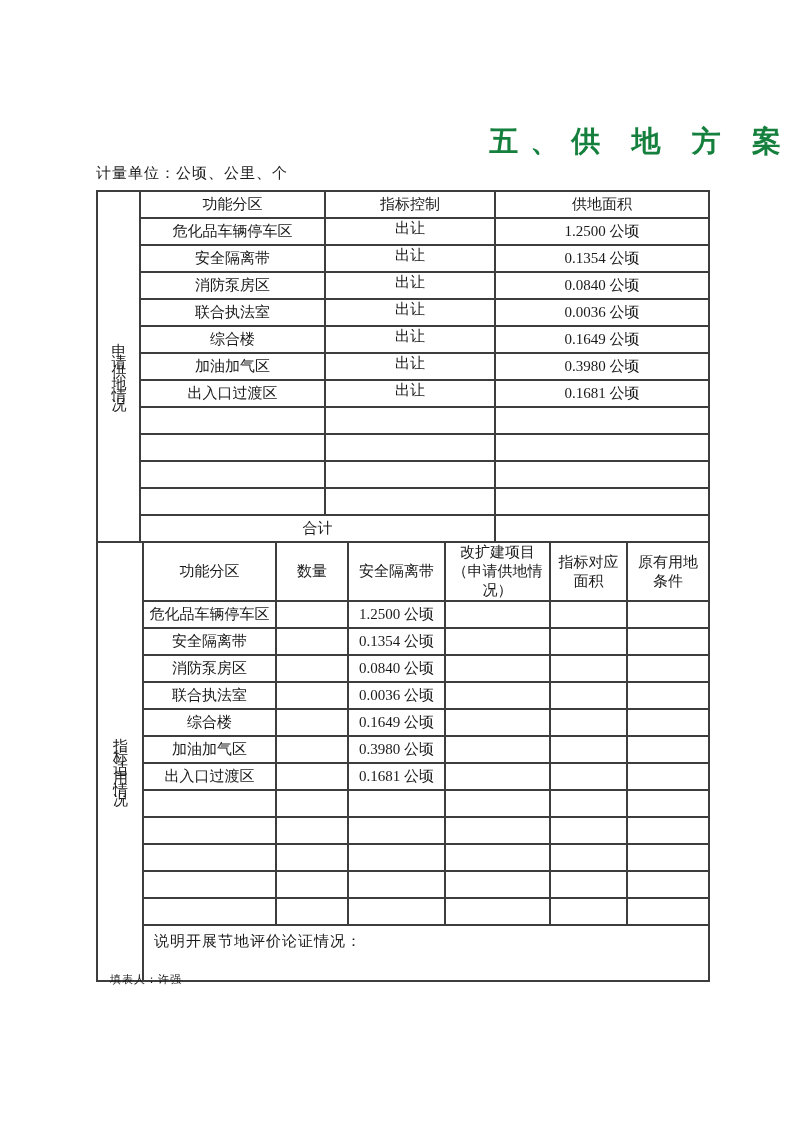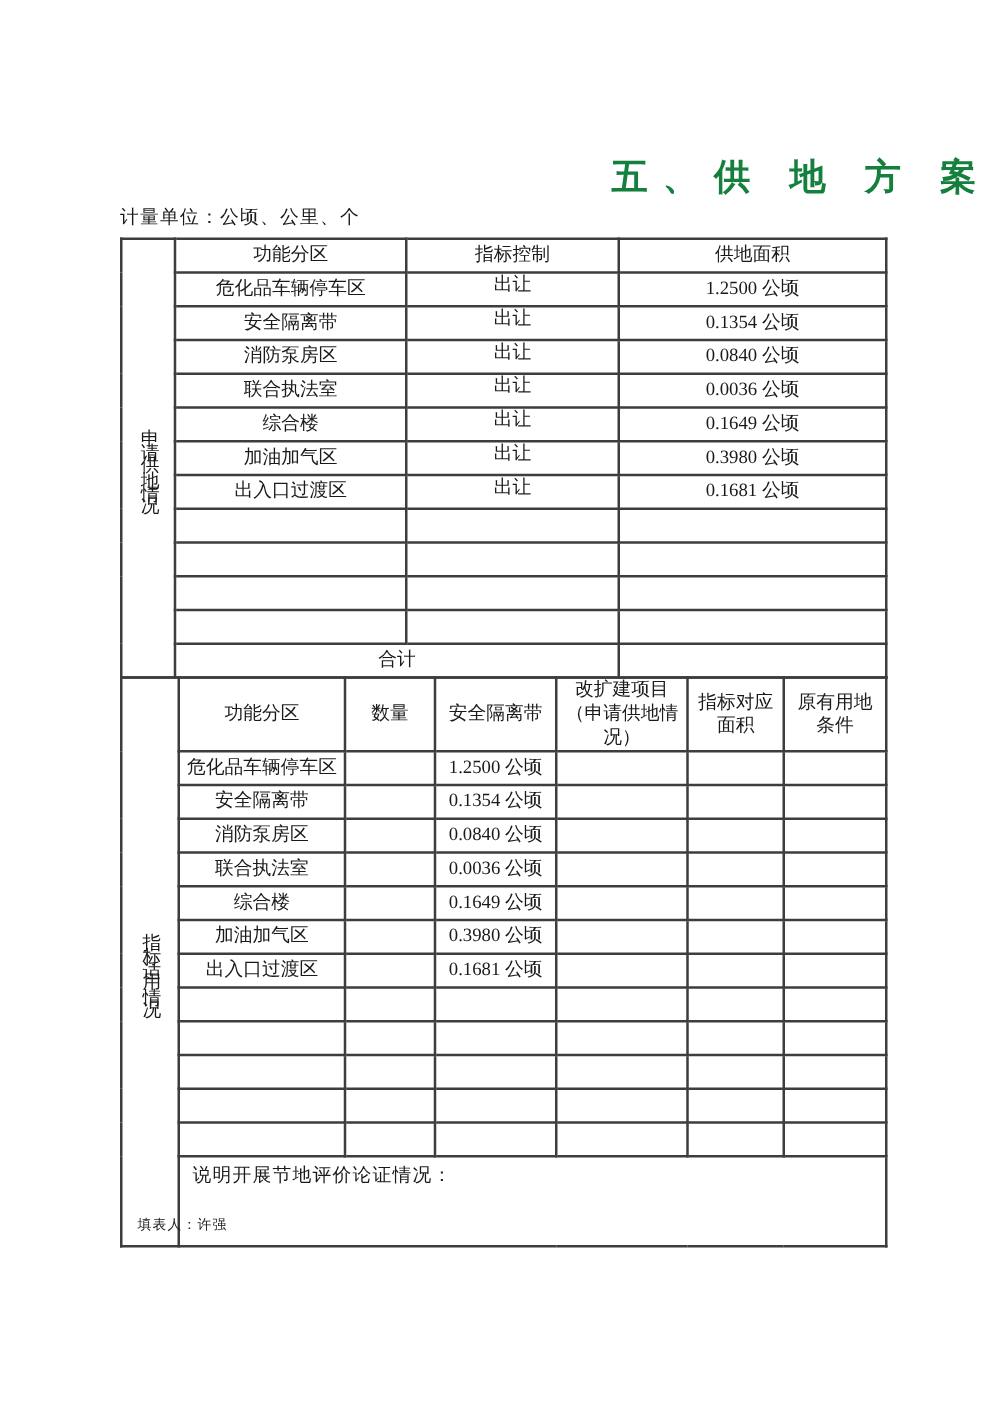--- a/index.html
+++ b/index.html
@@ -20,21 +20,21 @@
   .form { position:absolute; left:96px; top:190px; width:612px; }
   table { border-collapse:collapse; table-layout:fixed; width:612px; }
   .t2 { margin-top:-2px; }
   td {
     border:2px solid #3d3d3d; font-size:15px; text-align:center;
     vertical-align:middle; padding:0; overflow:hidden; line-height:19px;
   }
   .t1 tr { height:27px; }
   .t2 tr { height:27px; }
   .t2 tr.hdr2 { height:40px; }
-  .t2 tr.noterow { height:72px; }
+  .t2 tr.noterow { height:56px; }
   td.side { vertical-align:middle; text-align:center; }
   .vtext {
     display:inline-block; writing-mode:vertical-rl; text-orientation:upright;
     letter-spacing:11px; font-size:15px; line-height:1;
   }
   td.method { vertical-align:top; line-height:17px; padding-top:1px;font-family:Liberation Serif, serif; }
   td.note { text-align:left; vertical-align:top; padding:6px 10px; letter-spacing:1px; }
   .hdrcell div { line-height:19px; }
   .filler { position:absolute; left:110px; top:972px; font-size:11px; letter-spacing:1px; }
 </style>

